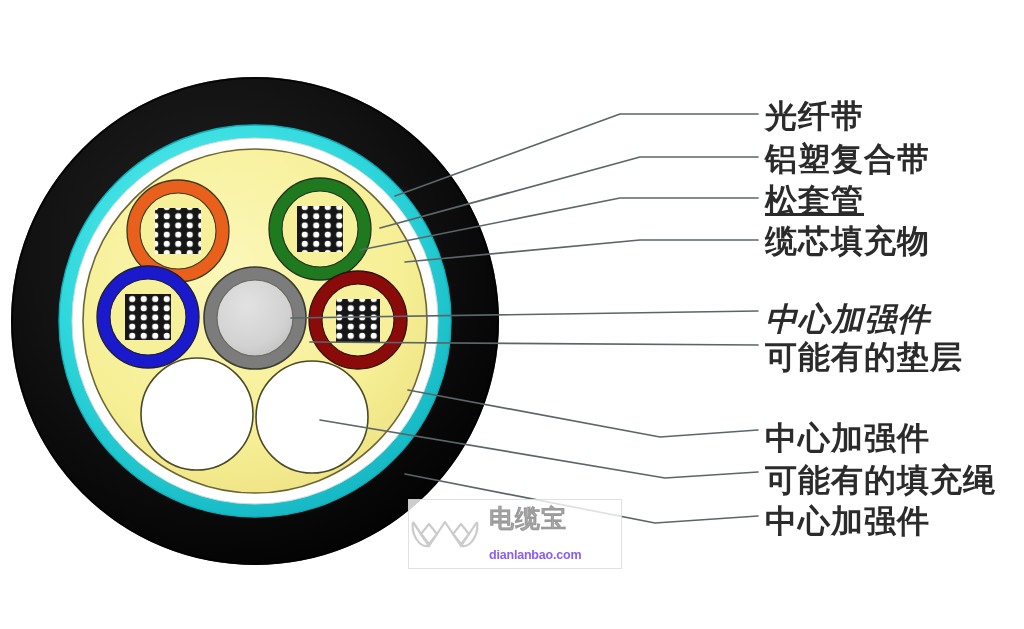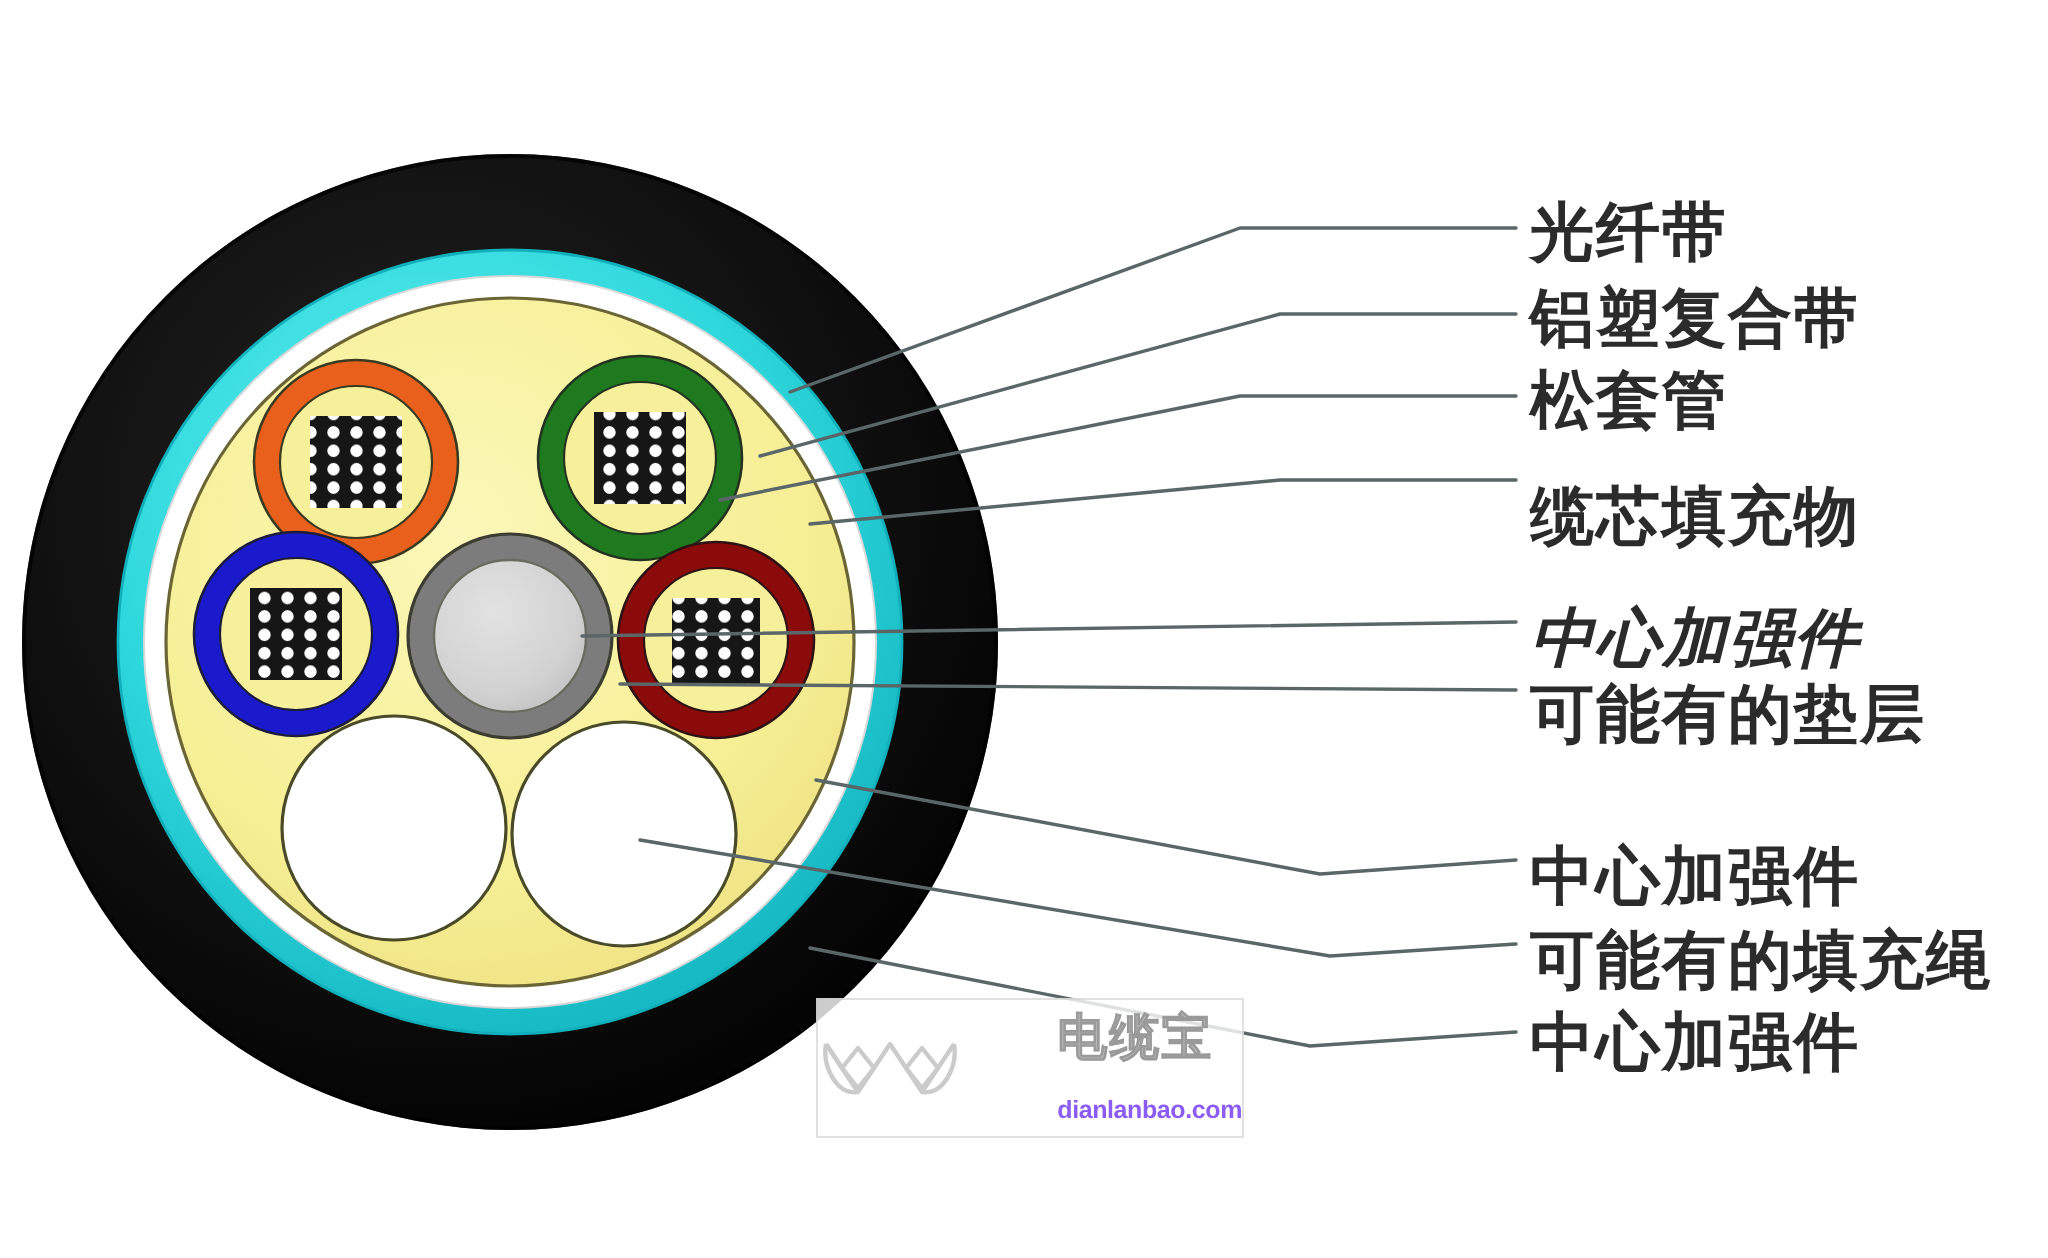--- a/index.html
+++ b/index.html
@@ -39,21 +39,21 @@
     position: absolute;
     left: 408px;
     top: 499px;
     width: 214px;
     height: 70px;
     background: rgba(255,255,255,0.80);
     border: 1px solid rgba(200,200,200,0.55);
     box-sizing: border-box;
     display: flex;
     align-items: center;
-    justify-content: space-between;
+    justify-content: flex-start;
     gap: 6px;
     pointer-events: none;
   }
   #wm-mark { flex: 0 0 auto; opacity: 0.65; }
   #wm-text-col {
     display: flex;
     flex-direction: column;
     align-items: flex-start;
     justify-content: center;
     line-height: 1;
@@ -185,23 +185,23 @@
       <polyline points="408,390 660,437 758,430"></polyline>
       <polyline points="320,420 665,478 758,472"></polyline>
       <polyline points="405,474 655,523 758,516"></polyline>
     </g>
   </svg>
 
   <div class="callout-label" style="left:765px; top:100px;">光纤带</div>
 
   <div class="callout-label" style="left:765px; top:143px;">铝塑复合带</div>
 
-  <div class="callout-label" style="left:765px; top:184px;">松套管</div>
-
-  <div class="callout-label" style="left:765px; top:242px;">缆芯填充物</div>
+  <div class="callout-label" style="left:765px; top:184px;text-decoration:underline;">松套管</div>
+
+  <div class="callout-label" style="left:765px; top:225px;">缆芯填充物</div>
 
   <div class="callout-label" style="left:765px; top:303px;font-style:italic;">中心加强件</div>
 
   <div class="callout-label" style="left:765px; top:321px;margin-top:20px;">可能有的垫层</div>
 
   <div class="callout-label" style="left:765px; top:422px;">中心加强件</div>
 
   <div class="callout-label" style="left:765px; top:464px;">可能有的填充绳</div>
 
   <div class="callout-label" style="left:765px; top:505px;">中心加强件</div>

